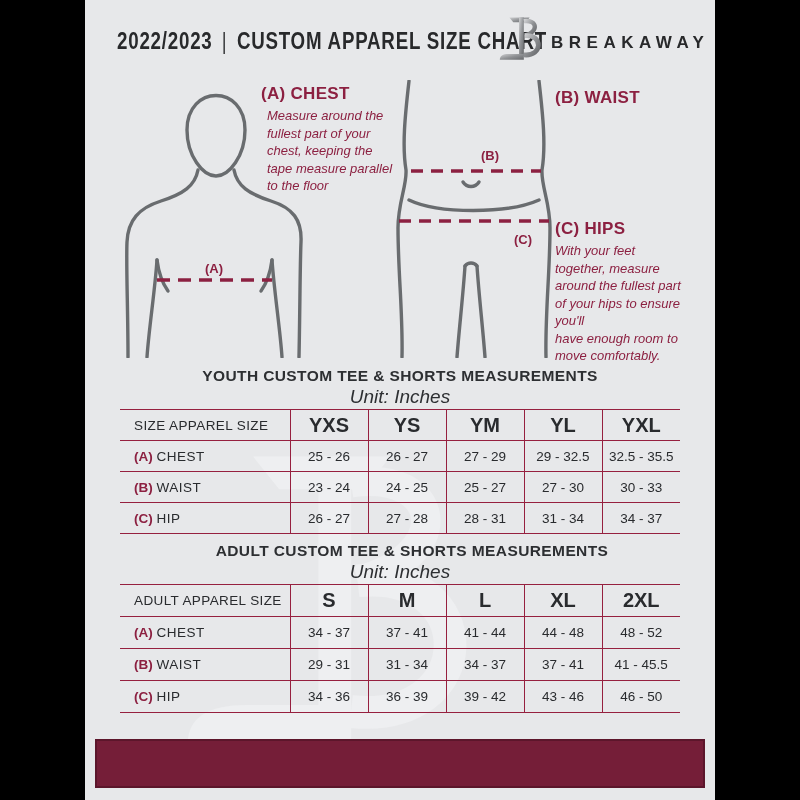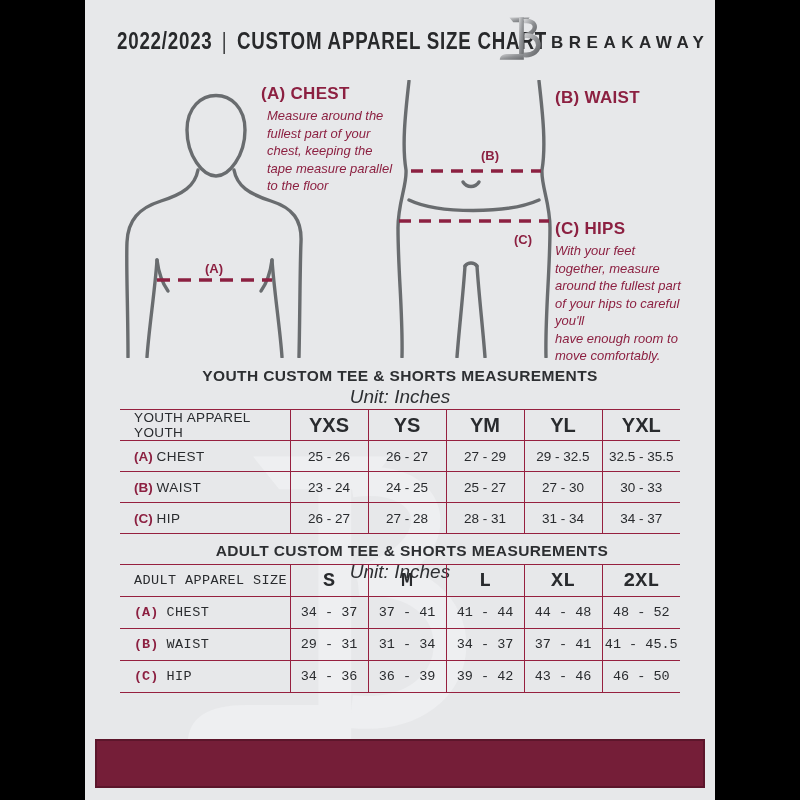--- a/index.html
+++ b/index.html
@@ -41,21 +41,21 @@
   .sec-title { position:absolute; left:0; width:630px; text-align:center;
                font-size:15.5px; font-weight:bold; color:#2d2f32; letter-spacing:0.4px; }
   .sec-unit  { position:absolute; left:0; width:630px; text-align:center;
                font-size:19px; font-style:italic; color:#2d2f32; }
   .t-youth { top:367px; } .u-youth { top:386px; }
   .t-adult { top:542px;padding-left:24px; } .u-adult { top:561px; }
 
   
   .size-table { position:absolute; left:35px; width:560px; border-collapse:collapse;
                 table-layout:fixed; background:transparent; }
-  .tbl-youth { top:409px; } .tbl-adult { top:564px;font-family:Liberation Mono, monospace; }
+  .tbl-youth { top:409px; } .tbl-adult { top:584px; }
   .size-table td { border:1.5px solid #96203f; height:31px; text-align:center;
                    font-size:13.5px; color:#292b2e; }
   .tbl-adult td { height:32px; }
   .size-table td:first-child { border-left:none; text-align:left; padding-left:14px; width:170px; }
   .size-table td:last-child  { border-right:none; }
   .size-table tr.head td { font-weight:bold; font-size:20px; }
   .size-table tr.head td:first-child { font-weight:400; font-size:13.5px; letter-spacing:0.4px; }
   .size-table .marker { color:#8c2041; font-weight:bold; }
   .size-table .rowlbl { letter-spacing:0.5px; }
 
@@ -137,32 +137,32 @@
     <div class="guide-p p-chest">Measure around the
 fullest part of your
 chest, keeping the
 tape measure parallel
 to the floor</div>
     <div class="guide-h h-waist">(B) WAIST</div>
     <div class="guide-h h-hips">(C) HIPS</div>
     <div class="guide-p p-hips">With your feet
 together, measure
 around the fullest part
-of your hips to careful
+of your hips to ensure
 you'll
 have enough room to
 move comfortably.</div>
 
     <div class="sec-title t-youth">YOUTH CUSTOM TEE &amp; SHORTS MEASUREMENTS</div>
     <div class="sec-unit u-youth">Unit: Inches</div>
 
     <table class="size-table tbl-youth">
       <tbody>
           <tr class="head">
-        <td>YOUTH APPAREL YOUTH</td>
+        <td>SIZE APPAREL SIZE</td>
         <td>YXS</td>
         <td>YS</td>
         <td>YM</td>
         <td>YL</td>
         <td>YXL</td>
       </tr>
       <tr>
         <td><span class="marker">(A)</span> <span class="rowlbl">CHEST</span></td>
         <td>25 - 26</td>
         <td>26 - 27</td>

